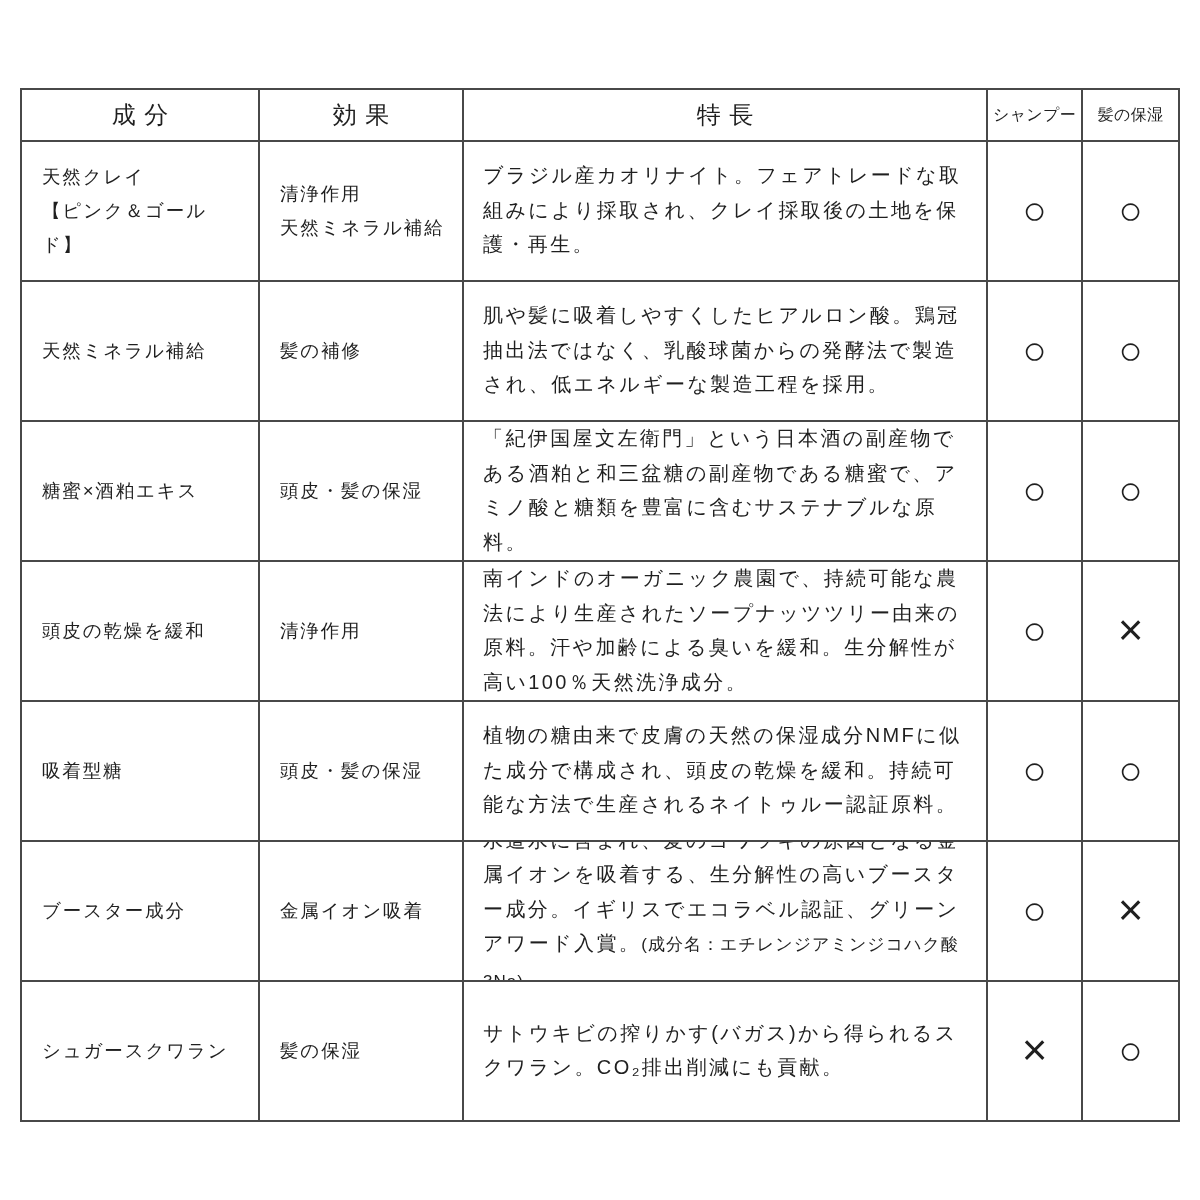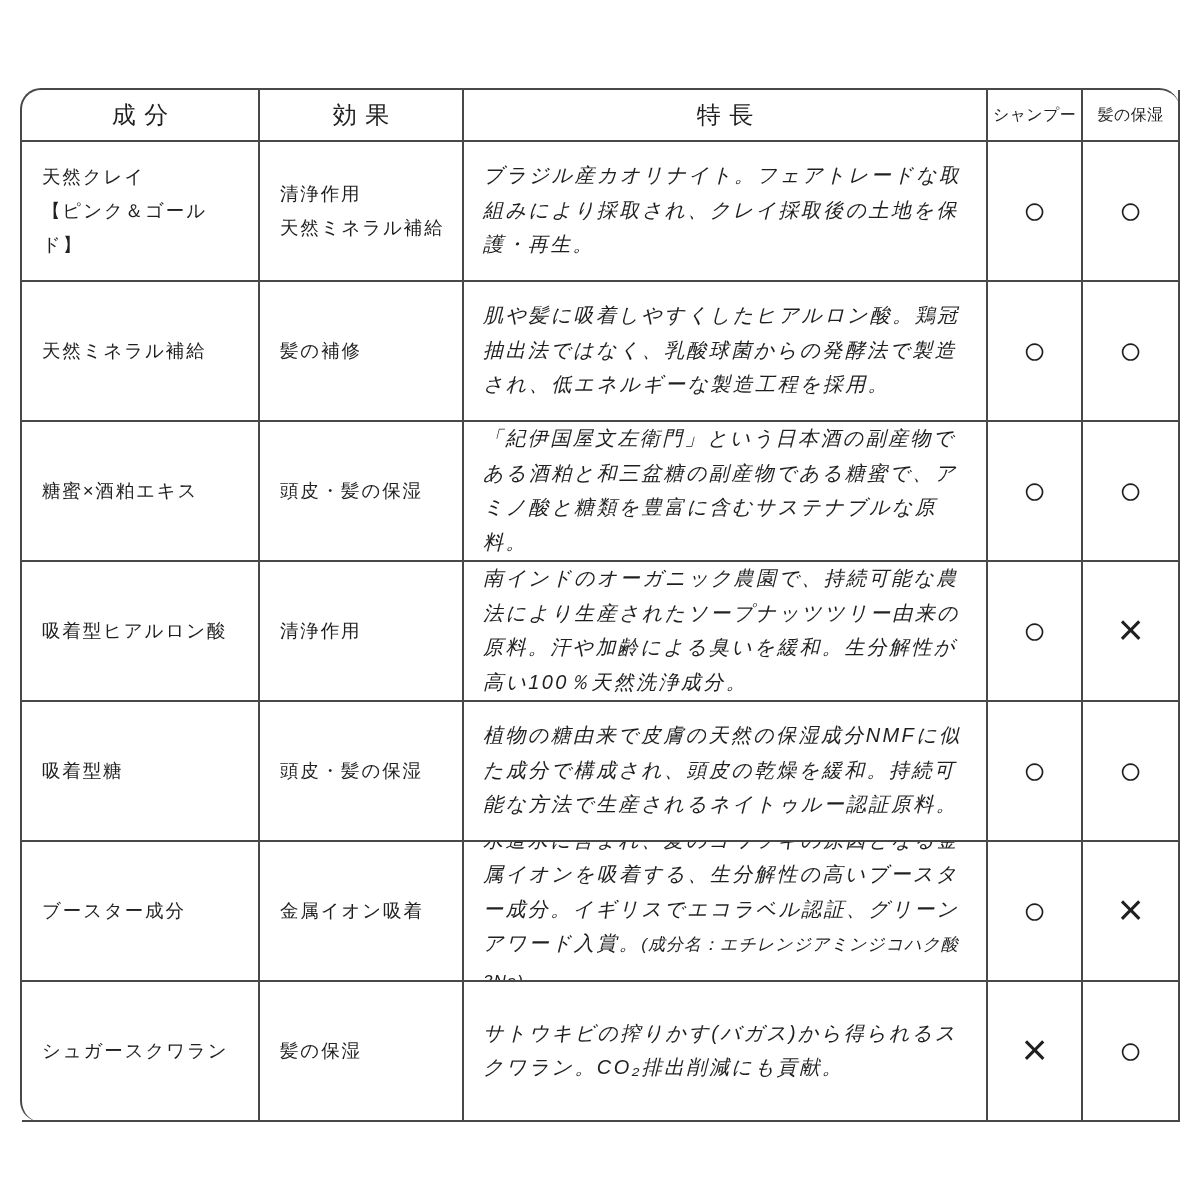--- a/index.html
+++ b/index.html
@@ -22,21 +22,20 @@
   .ingredient-table{
     position:absolute;
     left:20px;
     top:88px;
     display:grid;
     grid-template-columns:238px 204px 524px 95px 97px;
     grid-template-rows:52px repeat(7,140px);
     border-top:2px solid #484848;
     border-left:2px solid #484848;
     background:#ffffff;
-    border-radius:21px;
   }
   .tr{display:contents;}
   .td{
     border-right:2px solid #484848;
     border-bottom:2px solid #484848;
     display:flex;
     align-items:center;
     box-sizing:border-box;
     overflow:hidden;
   }
@@ -58,21 +57,21 @@
     letter-spacing:0.1em;
     line-height:34px;
   }
   .td-ing span,.td-eff span{white-space:pre-line;}
   .td-feat{
     padding:0 16px 0 19px;
     font-size:20px;
     letter-spacing:0.12em;
     line-height:34.5px;
   }
-  .td-feat .feat-wrap{display:block;width:100%;font-style:italic;}
+  .td-feat .feat-wrap{display:block;width:100%;}
   .feat-note{
     font-size:17px;
     letter-spacing:0.06em;
   }
   .td-mark{justify-content:center;}
   .mark{
     font-size:40px;
     font-weight:400;
     line-height:1;
     transform:translateY(-1px);
@@ -154,21 +153,21 @@
       <div class="td td-mark">
           <span class="mark">○</span>
         </div>
       <div class="td td-mark">
           <span class="mark">○</span>
         </div>
     </div>
 
     <div class="tr">
       <div class="td td-ing">
-          <span>吸着型ヒアルロン酸</span>
+          <span>頭皮の乾燥を緩和</span>
         </div>
       <div class="td td-eff">
           <span>清浄作用</span>
         </div>
       <div class="td td-feat">
           <span class="feat-wrap"><span>南インドのオーガニック農園で、持続可能な農法により生産されたソープナッツツリー由来の原料。汗や加齢による臭いを緩和。生分解性が高い100％天然洗浄成分。</span><span class="feat-note"></span></span>
         </div>
       <div class="td td-mark">
           <span class="mark">○</span>
         </div>

